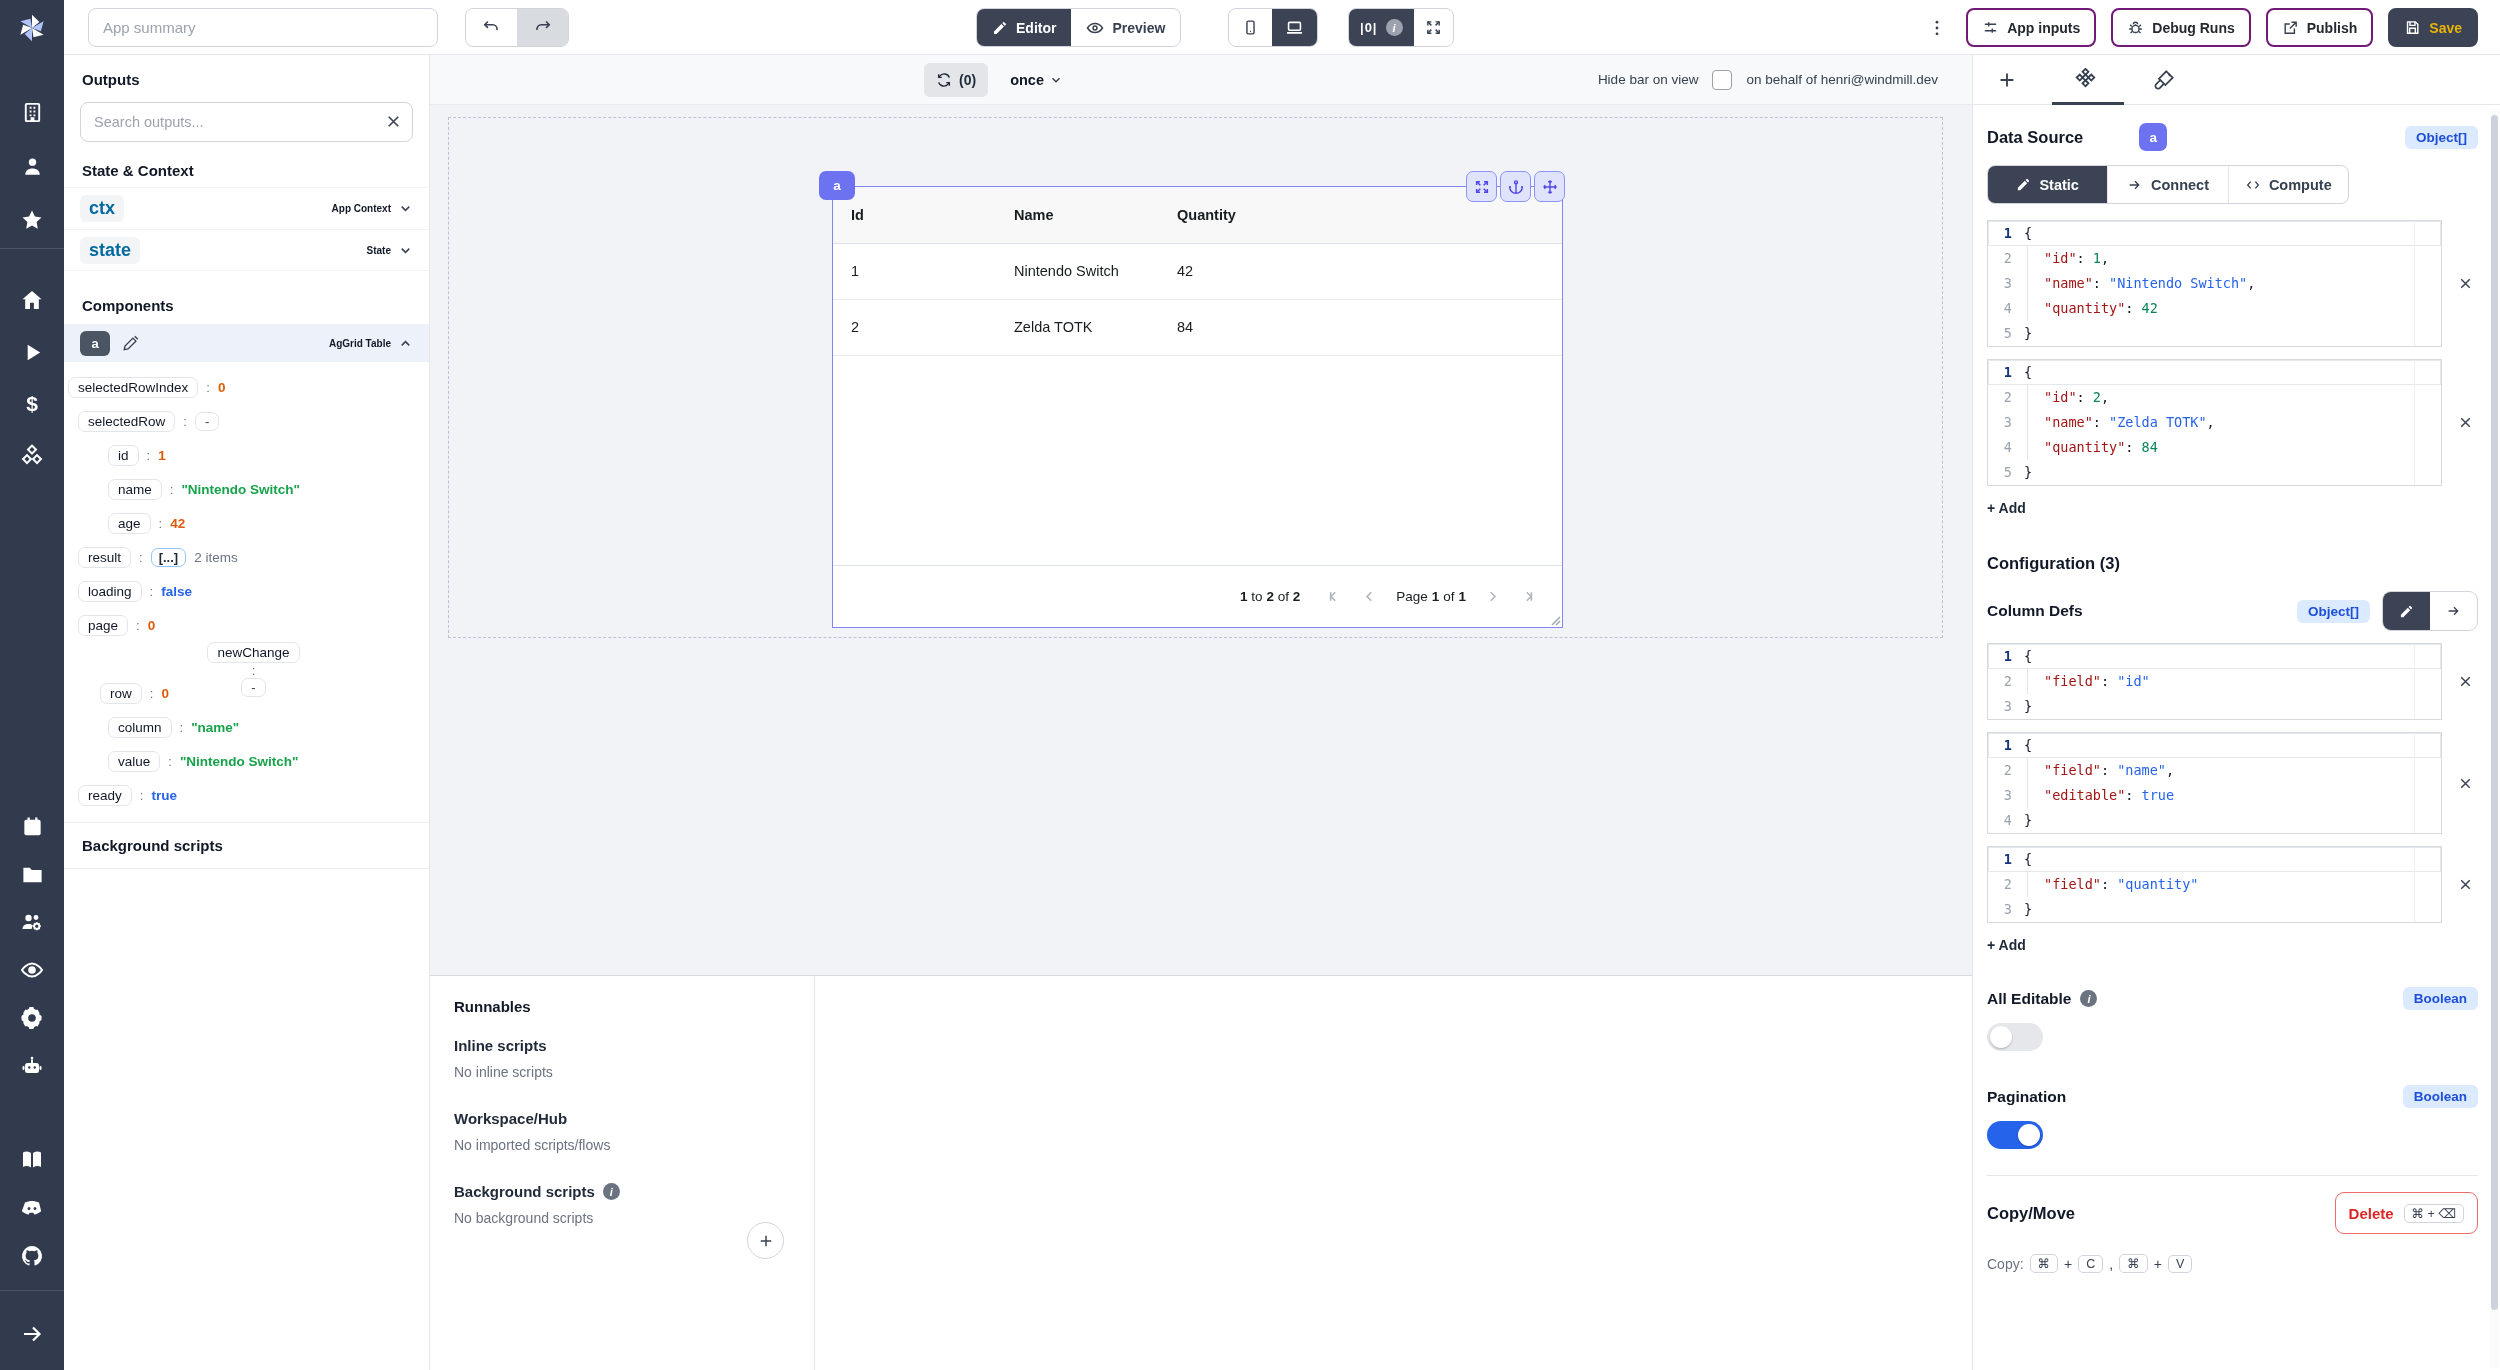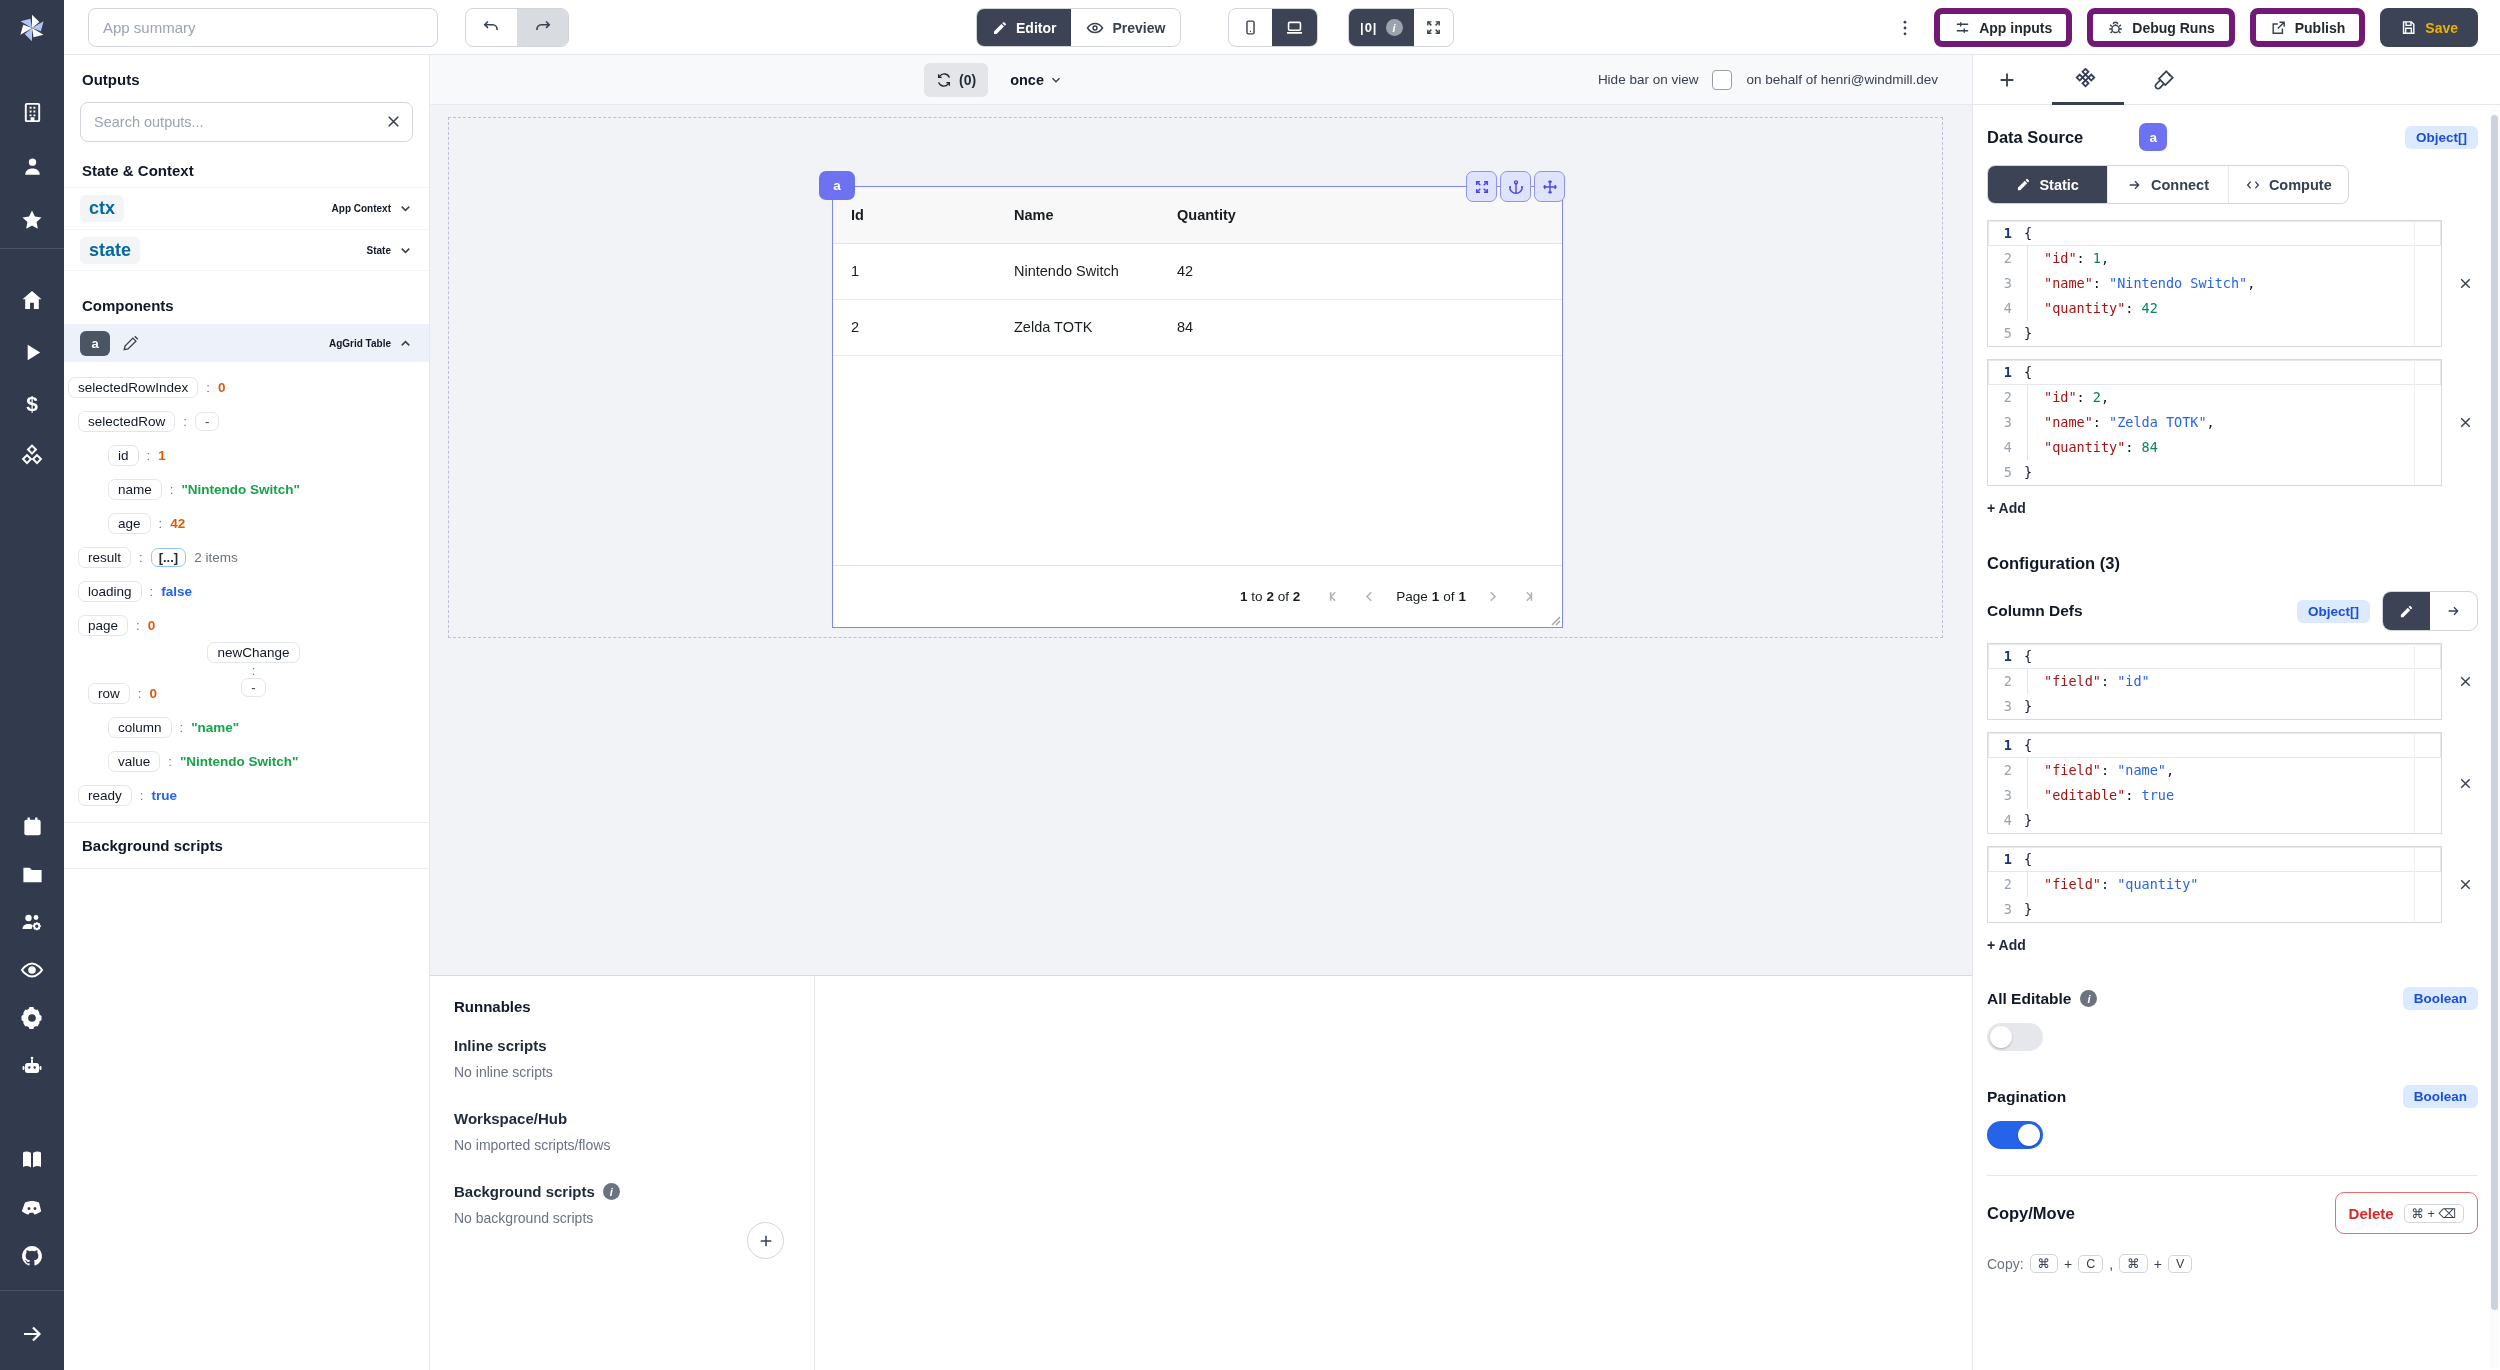--- a/index.html
+++ b/index.html
@@ -25,21 +25,21 @@
   #undoredo { left:401px; }
   #undoredo .sg { padding:0 16px; }
   #seg-view { left:912px; }
   #seg-device { left:1164px; }
   #seg-device .sg { padding:0 13px; }
   #seg-debug { left:1284px; }
   #seg-debug .sg { padding:0 11px; }
   .zero-txt { font-size:13px; font-weight:700; letter-spacing:1px; }
   .info-dot { width:17px; height:17px; border-radius:50%; background:#9ca3af; color:#fff; font-size:11px; font-weight:700; display:flex; align-items:center; justify-content:center; font-style:italic; }
   #topbar-right { position:absolute; right:22px; top:8px; height:39px; display:flex; align-items:center; gap:15px; }
-  .tb-btn { height:39px; display:flex; align-items:center; gap:8px; padding:2px 14px; border:6px solid #701a75; border-radius:8px; background:#fff; font-size:14px; font-weight:600; color:#24292f; cursor:pointer; }
+  .tb-btn { height:39px; display:flex; align-items:center; gap:8px; padding:2px 14px; border:2px solid #701a75; border-radius:8px; background:#fff; font-size:14px; font-weight:600; color:#24292f; cursor:pointer; }
   .tb-btn.dark { background:#3b4354; border-color:#3b4354; color:#eab308; }
   #kebab { color:#374151; cursor:pointer; padding:0 4px; }
 
   
   #outputs { position:absolute; left:64px; top:55px; width:366px; height:1315px; background:#fff; border-right:1px solid #e5e7eb; overflow:hidden; z-index:10; }
   .op-title { font-size:15px; font-weight:700; color:#111827; padding:0 18px; }
   #outputs-title { margin-top:16px; }
   #search-wrap { position:relative; margin:14px 16px 0; }
   #search-input { width:100%; height:40px; border:1px solid #d1d5db; border-radius:8px; padding:0 36px 0 13px; font-size:14.5px; font-family:inherit; color:#374151; outline:none; }
   #search-input::placeholder { color:#9ca3af; }
@@ -460,21 +460,21 @@
         <div class="trow" style="padding-left: 14px;">
           <span class="t-key">page</span>
           <span class="t-colon">:</span>
           <span class="v-num">0</span>
         </div>
         <div class="trow" style="padding-left: 14px; flex-direction: column;">
           <span class="t-key">newChange</span>
           <span class="t-colon">:</span>
           <span class="v-dash">-</span>
         </div>
-        <div class="trow" style="padding-left: 24px; text-align: right;">
+        <div class="trow" style="padding-left: 36px; text-align: right;">
           <span class="t-key">row</span>
           <span class="t-colon">:</span>
           <span class="v-num">0</span>
         </div>
         <div class="trow" style="padding-left: 44px;">
           <span class="t-key">column</span>
           <span class="t-colon">:</span>
           <span class="v-str">"name"</span>
         </div>
         <div class="trow" style="padding-left: 44px;">

